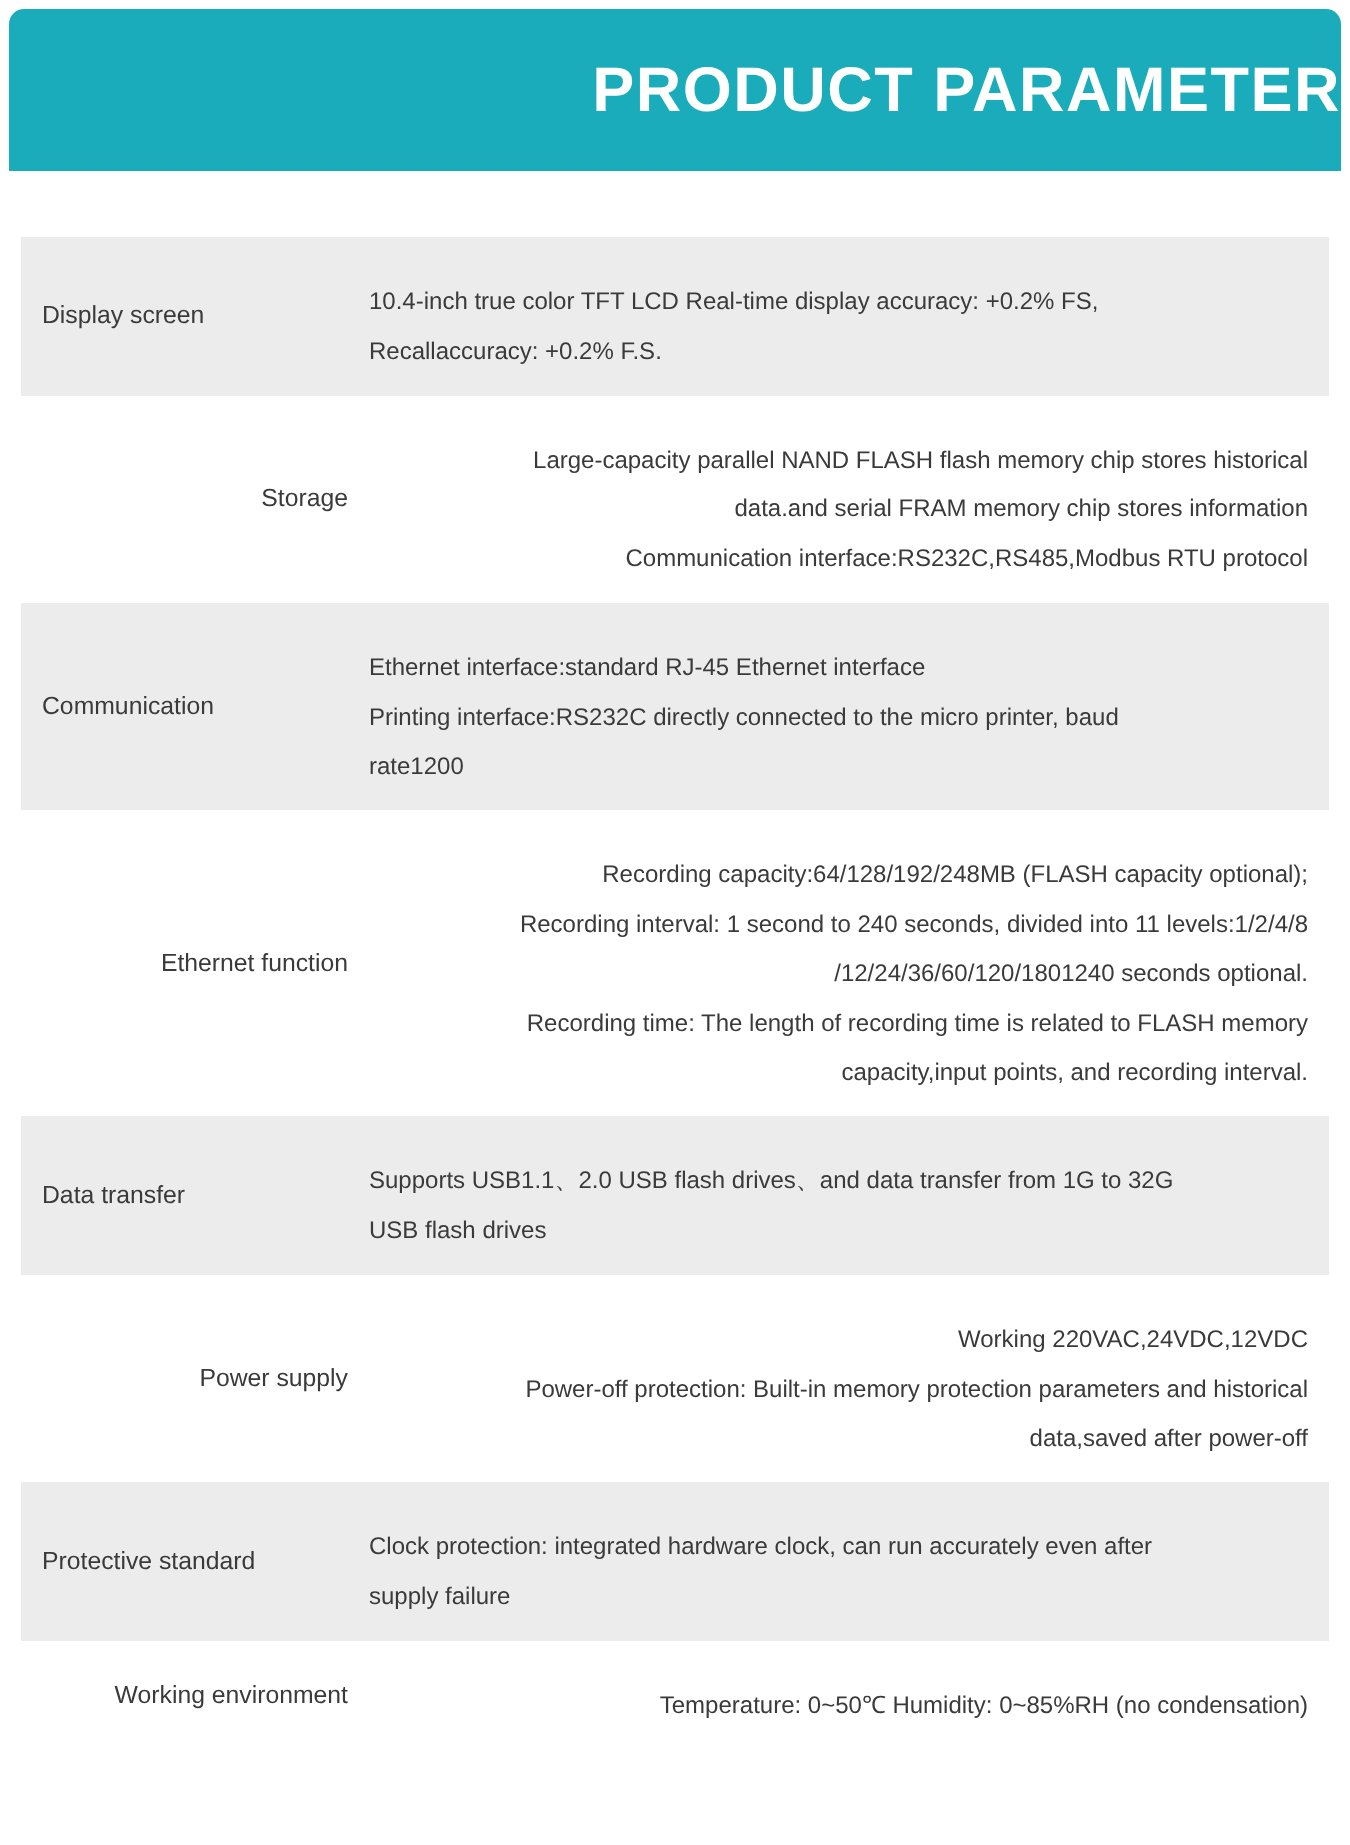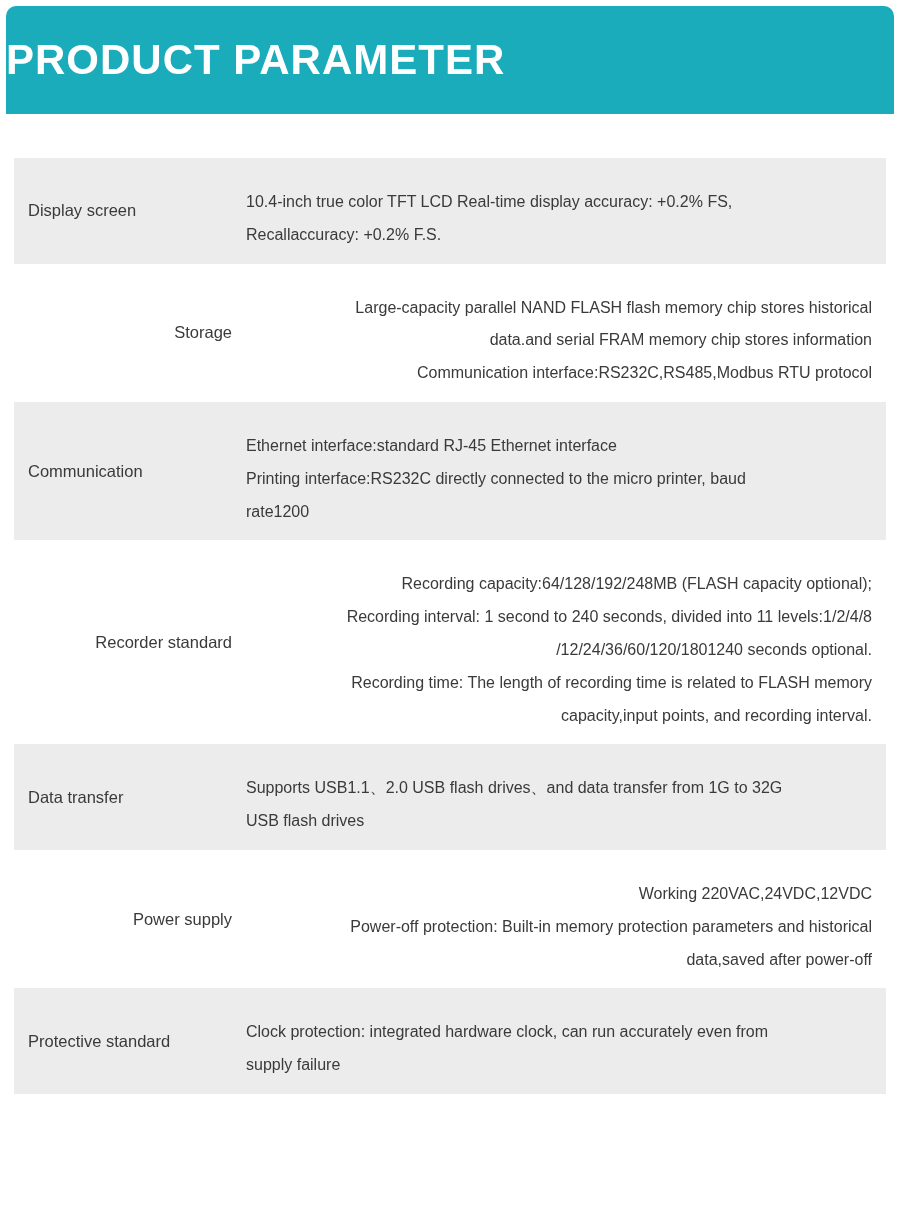--- a/index.html
+++ b/index.html
@@ -22,21 +22,21 @@
   }
   .header-banner {
     position: relative;
     margin: 6px 6px 0 6px;
     height: 108px;
     background: #1aacbb;
     border-top-left-radius: 10px;
     border-top-right-radius: 10px;
     display: flex;
     align-items: center;
-    justify-content: flex-start;
+    justify-content: flex-end;
   }
   .header-title {
     color: #ffffff;
     font-size: 42px;
     font-weight: bold;
     letter-spacing: 1px;
     text-align: center;
     line-height: 1;
   }
   .spec-table {
@@ -108,21 +108,21 @@
       <tr class="row-shade">
         <td class="label-cell">Communication</td>
         <td class="value-cell">
           <span class="line">Ethernet interface:standard RJ-45 Ethernet interface</span>
           <span class="line">Printing interface:RS232C directly connected to the micro printer, baud</span>
           <span class="line">rate1200</span>
         </td>
       </tr>
 
       <tr class="row-plain">
-        <td class="label-cell">Recorder standard</td>
+        <td class="label-cell">Ethernet function</td>
         <td class="value-cell">
           <span class="line">Recording capacity:64/128/192/248MB (FLASH capacity optional);</span>
           <span class="line">Recording interval: 1 second to 240 seconds, divided into 11 levels:1/2/4/8</span>
           <span class="line">/12/24/36/60/120/1801240 seconds optional.</span>
           <span class="line">Recording time: The length of recording time is related to FLASH memory</span>
           <span class="line">capacity,input points, and recording interval.</span>
         </td>
       </tr>
 
       <tr class="row-shade">
@@ -138,22 +138,28 @@
         <td class="value-cell">
           <span class="line">Working 220VAC,24VDC,12VDC</span>
           <span class="line">Power-off protection: Built-in memory protection parameters and historical</span>
           <span class="line">data,saved after power-off</span>
         </td>
       </tr>
 
       <tr class="row-shade">
         <td class="label-cell">Protective standard</td>
         <td class="value-cell">
-          <span class="line">Clock protection: integrated hardware clock, can run accurately even from</span>
+          <span class="line">Clock protection: integrated hardware clock, can run accurately even after</span>
           <span class="line">supply failure</span>
         </td>
       </tr>
 
+      <tr class="row-plain">
+        <td class="label-cell">Working environment</td>
+        <td class="value-cell">
+          <span class="line">Temperature: 0~50℃  Humidity: 0~85%RH (no condensation)</span>
+        </td>
+      </tr>
 
     </tbody>
   </table>
 
 </div>
 
 </body></html>

